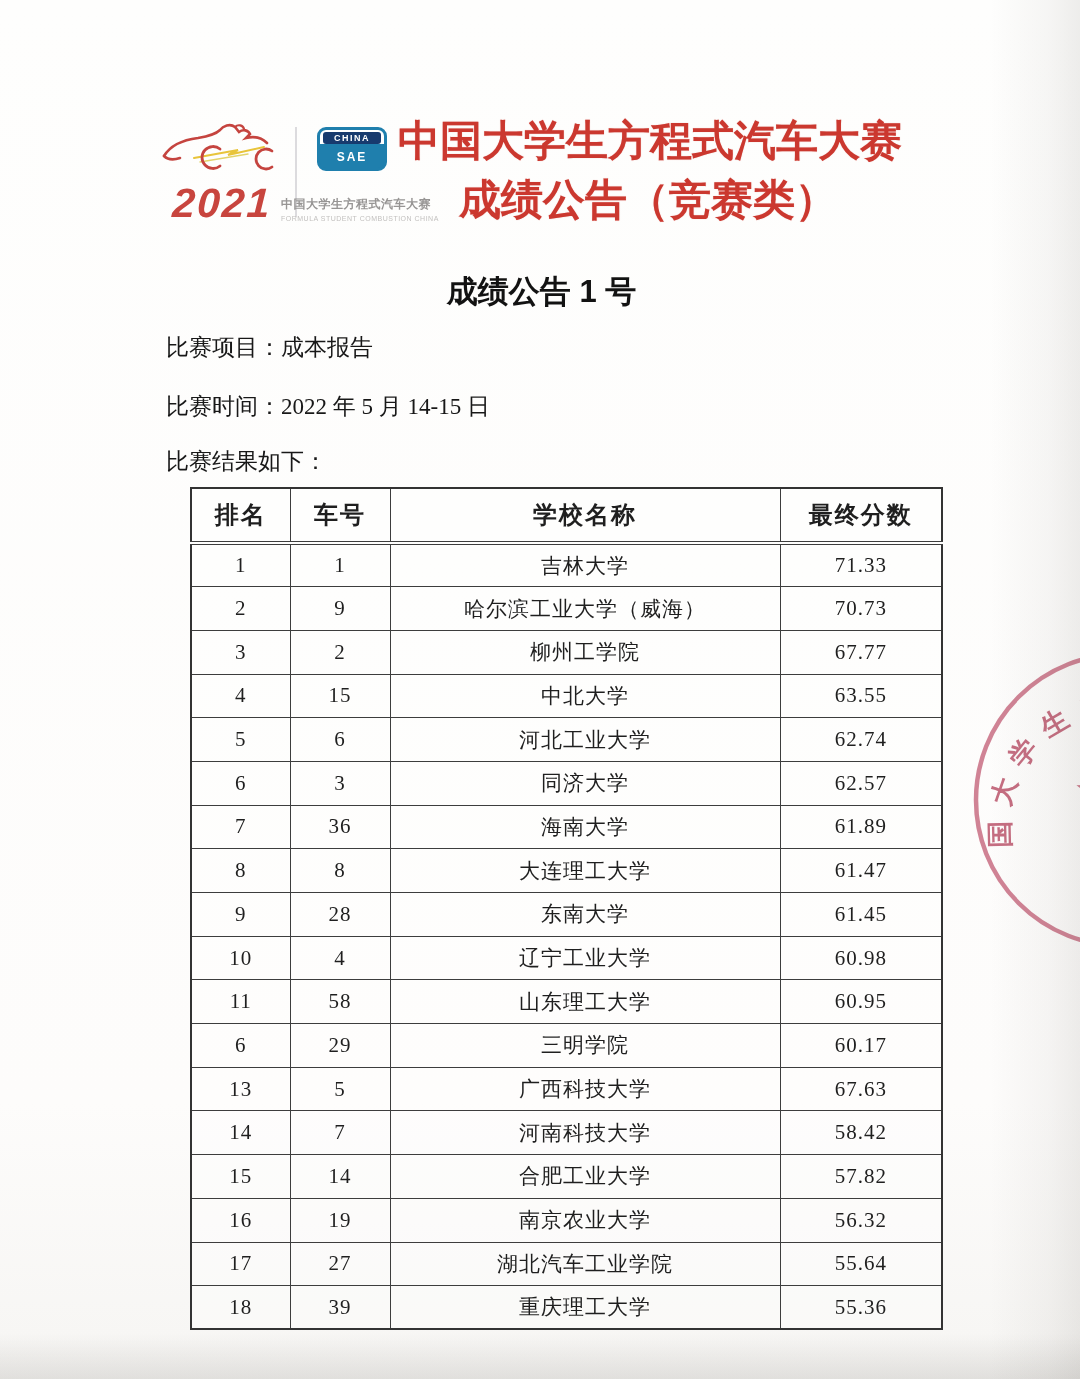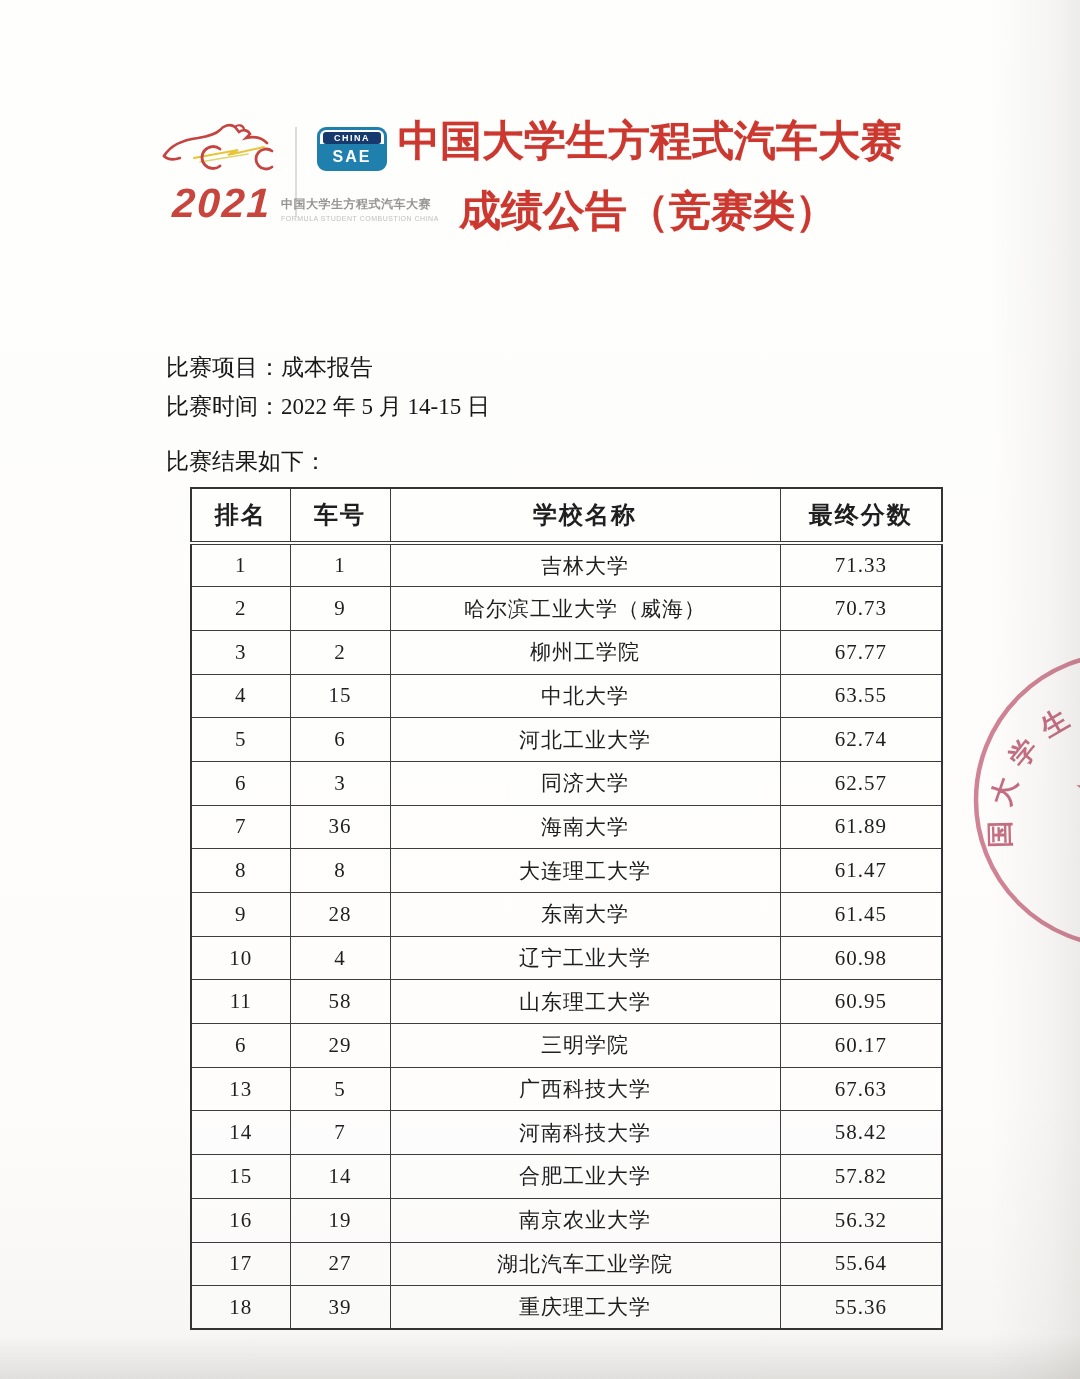--- a/index.html
+++ b/index.html
@@ -44,47 +44,47 @@
     background:linear-gradient(180deg, #ffffff 0%, #ffffff 38%, #1f7fad 38%, #1f7fad 100%);
     display:flex; flex-direction:column; overflow:hidden;
   }
   .badge-top {
     margin:2px 3px 0 3px; background:#173a6e; border-radius:3px;
     color:#fff; font-family:"Liberation Sans",sans-serif;
     font-weight:800; font-size:9px; line-height:12px; text-align:center; letter-spacing:1.5px;
   }
   .badge-bottom {
     flex:1; color:#fff; font-family:"Liberation Sans",sans-serif;
-    font-weight:900; font-size:16px; line-height:26px; text-align:center; letter-spacing:2px;
+    font-weight:900; font-size:12px; line-height:26px; text-align:center; letter-spacing:2px;
   }
   .org-caption { position:absolute; left:281px; top:196px; width:180px; }
   .org-cn {
     font-family:"Liberation Sans","DejaVu Sans",sans-serif;
     font-weight:700; font-size:12px; letter-spacing:0.5px; color:#979594; white-space:nowrap;
   }
   .org-en {
     margin-top:2px;
     font-family:"Liberation Sans","DejaVu Sans",sans-serif;
     font-size:7px; letter-spacing:0.5px; color:#c2c0bf; white-space:nowrap;
   }
   .main-title { position:absolute; left:398px; top:118px; width:500px; text-align:center; }
   .title-line1, .title-line2 {
     font-family:"Liberation Sans","DejaVu Sans",sans-serif;
     font-weight:900; font-size:42px; line-height:46px; color:#cb382f;
     white-space:nowrap; text-shadow:0 0 1px rgba(203,56,47,0.4);
   }
-  .title-line2 { margin-top:24px; }
+  .title-line2 { margin-top:13px; }
   
   .announcement-title {
     position:absolute; left:166px; top:271px; width:751px; text-align:center;
     font-family:"Liberation Sans","DejaVu Sans",sans-serif;
     font-weight:700; font-size:31px; color:#121212;
   }
   .meta { position:absolute; left:166px; font-size:23px; color:#181818; }
-  .meta-event   { top:352px; }
+  .meta-event   { top:332px; }
   .meta-time    { top:391px; }
   .meta-results { top:446px; }
   
   .results-table {
     position:absolute; left:166px; top:487px; width:751px;
     border-collapse:collapse; table-layout:fixed;
     background:rgba(255,255,255,0.35);
     margin-left:24px;
   }
   .results-table th, .results-table td {
@@ -129,20 +129,21 @@
   <div class="org-caption">
     <div class="org-cn">中国大学生方程式汽车大赛</div>
     <div class="org-en">FORMULA STUDENT COMBUSTION CHINA</div>
   </div>
 
   <div class="main-title">
     <div class="title-line1">中国大学生方程式汽车大赛</div>
     <div class="title-line2">成绩公告（竞赛类）</div>
   </div>
 
+  <h2 class="announcement-title">成绩公告 1 号</h2>
 
   <p class="meta meta-event">比赛项目：成本报告</p>
   <p class="meta meta-time">比赛时间：2022 年 5 月 14-15 日</p>
   <p class="meta meta-results">比赛结果如下：</p>
 
   <table class="results-table">
     <colgroup>
       <col style="width:99px">
         <col style="width:100px">
         <col style="width:390px">

